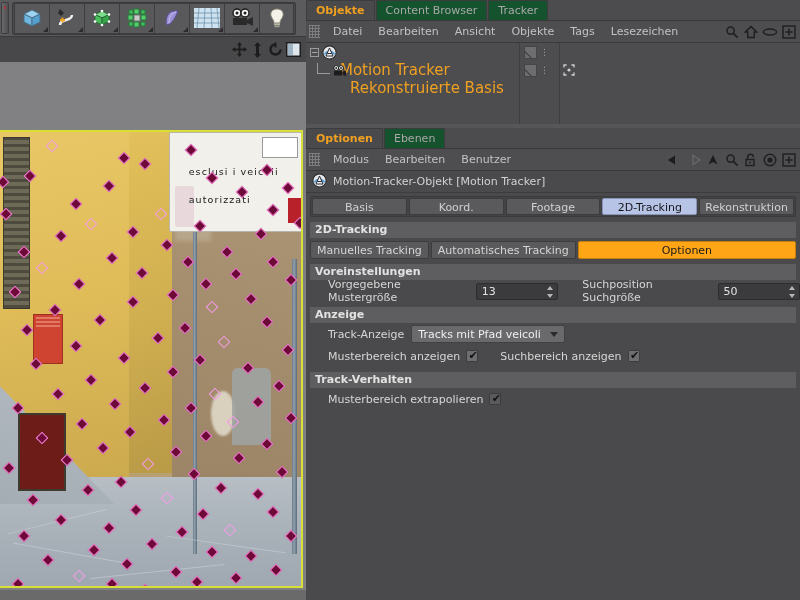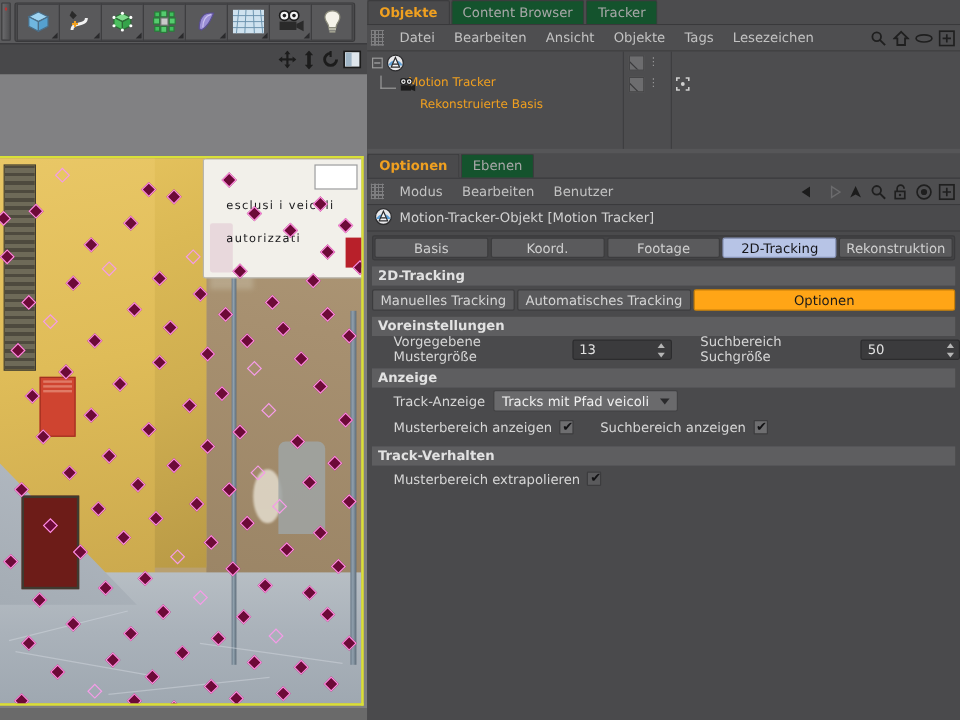--- a/index.html
+++ b/index.html
@@ -251,21 +251,21 @@
   #tree-main { width:214px; border-right:1px solid #3e3e40; position:relative; }
   #tree-tags { width:40px; border-right:1px solid #3e3e40; }
   #tree-rest { flex:1; }
   .tree-row { height:18px; display:flex; align-items:center; padding-left:4px; position:relative; }
   .tree-expander {
     width:9px; height:9px; border:1px solid #9a9a9a; color:#cfcfcf;
     font-size:8px; line-height:7px; text-align:center; margin-right:3px;
     background:transparent;
   }
   .tree-l { width:13px; height:11px; border-left:1px solid #9a9a9a; border-bottom:1px solid #9a9a9a; margin-right:2px; margin-bottom:4px; margin-left:7px;}
-  .obj-label { font-size:10px; color:#f0a020; margin-left:3px;margin-top:35px; }
+  .obj-label { font-size:15px; color:#f0a020; margin-left:3px;margin-top:35px; }
   .obj-icon { width:15px; height:15px; flex:0 0 15px; }
   .tagcell { height:18px; display:flex; align-items:center; padding-left:4px; }
   .tagbox {
     width:13px; height:13px; background:#6d6d6f; border:1px solid #454547;
     position:relative; overflow:hidden;
   }
   .tagbox::after{
     content:""; position:absolute; left:-4px; top:0; width:22px; height:1px;
     background:#3a3a3c; transform:rotate(45deg); transform-origin:left top;
     box-shadow:0 0 0 0 #000;
@@ -1046,21 +1046,21 @@
 
       <div class="prow">
         <div class="plabel">Vorgegebene Mustergröße</div>
         <div class="numfield">
           <span class="v">13</span>
           <span class="spin">
               <i class="up"></i>
               <i class="dn"></i>
             </span>
         </div>
-        <div class="plabel" style="margin-left:24px">Suchbereich Suchgröße</div>
+        <div class="plabel" style="margin-left:24px">Suchposition Suchgröße</div>
         <div class="numfield">
           <span class="v">50</span>
           <span class="spin">
               <i class="up"></i>
               <i class="dn"></i>
             </span>
         </div>
       </div>
 
       <div class="section-head">Anzeige</div>

